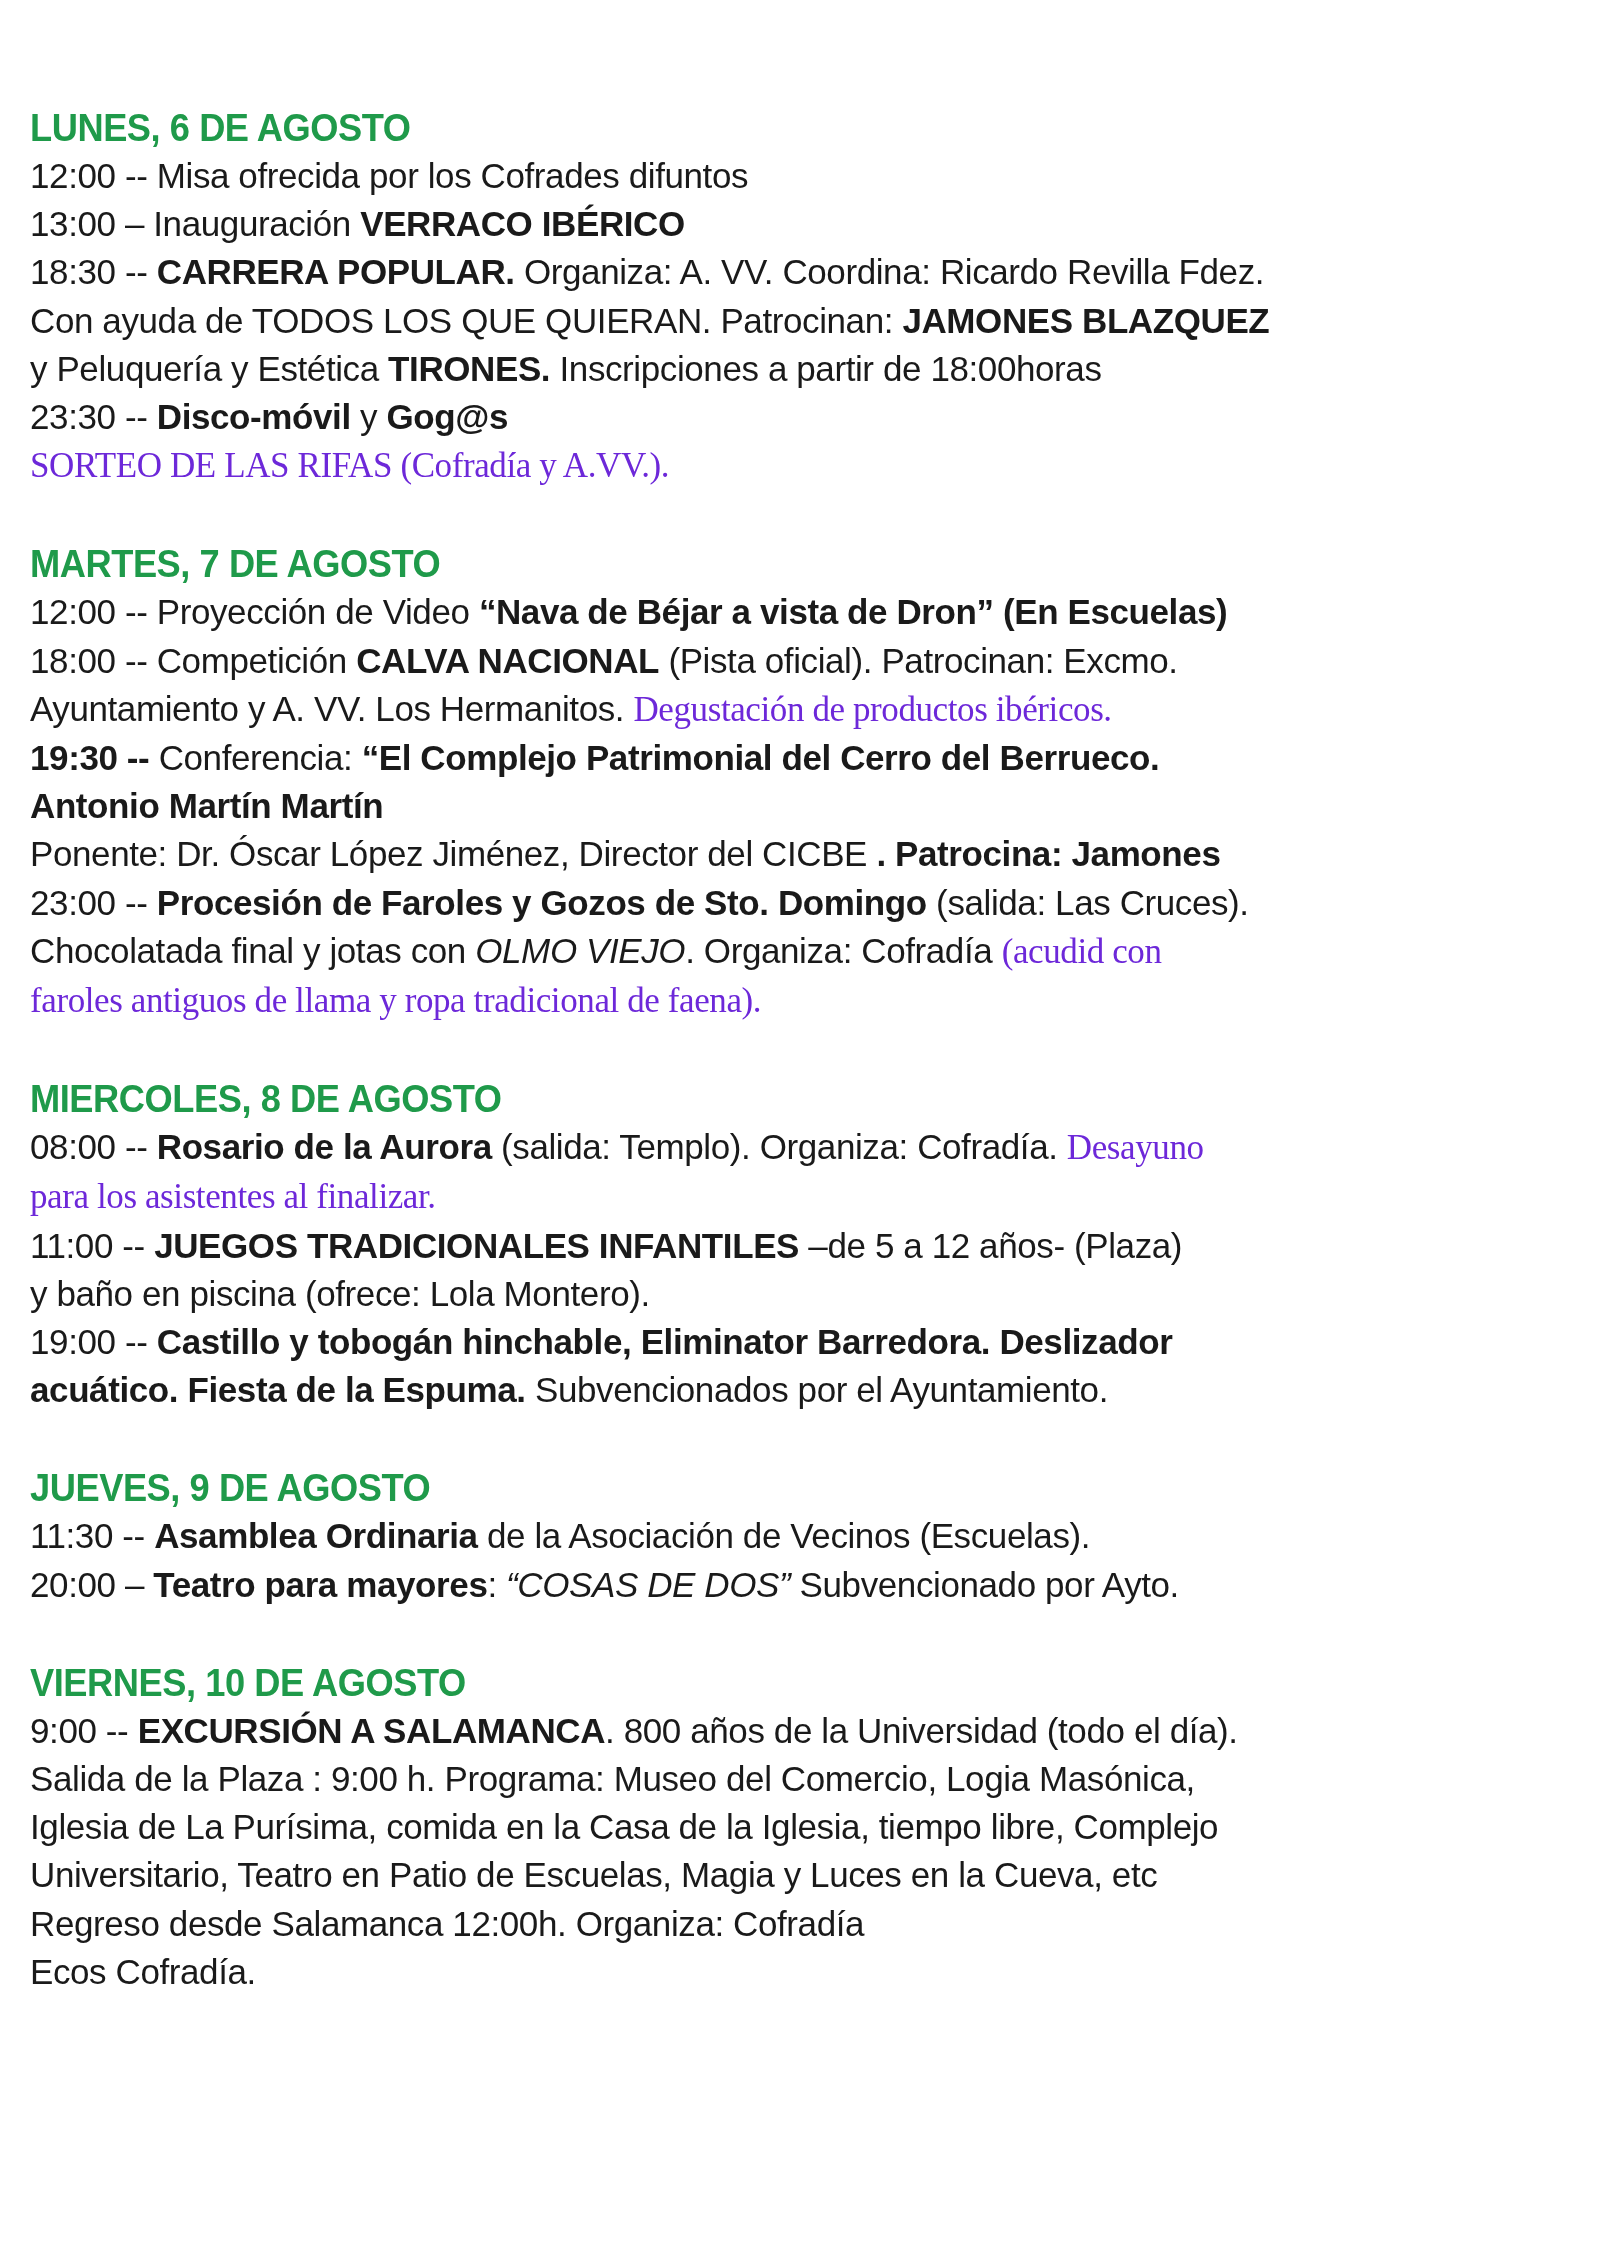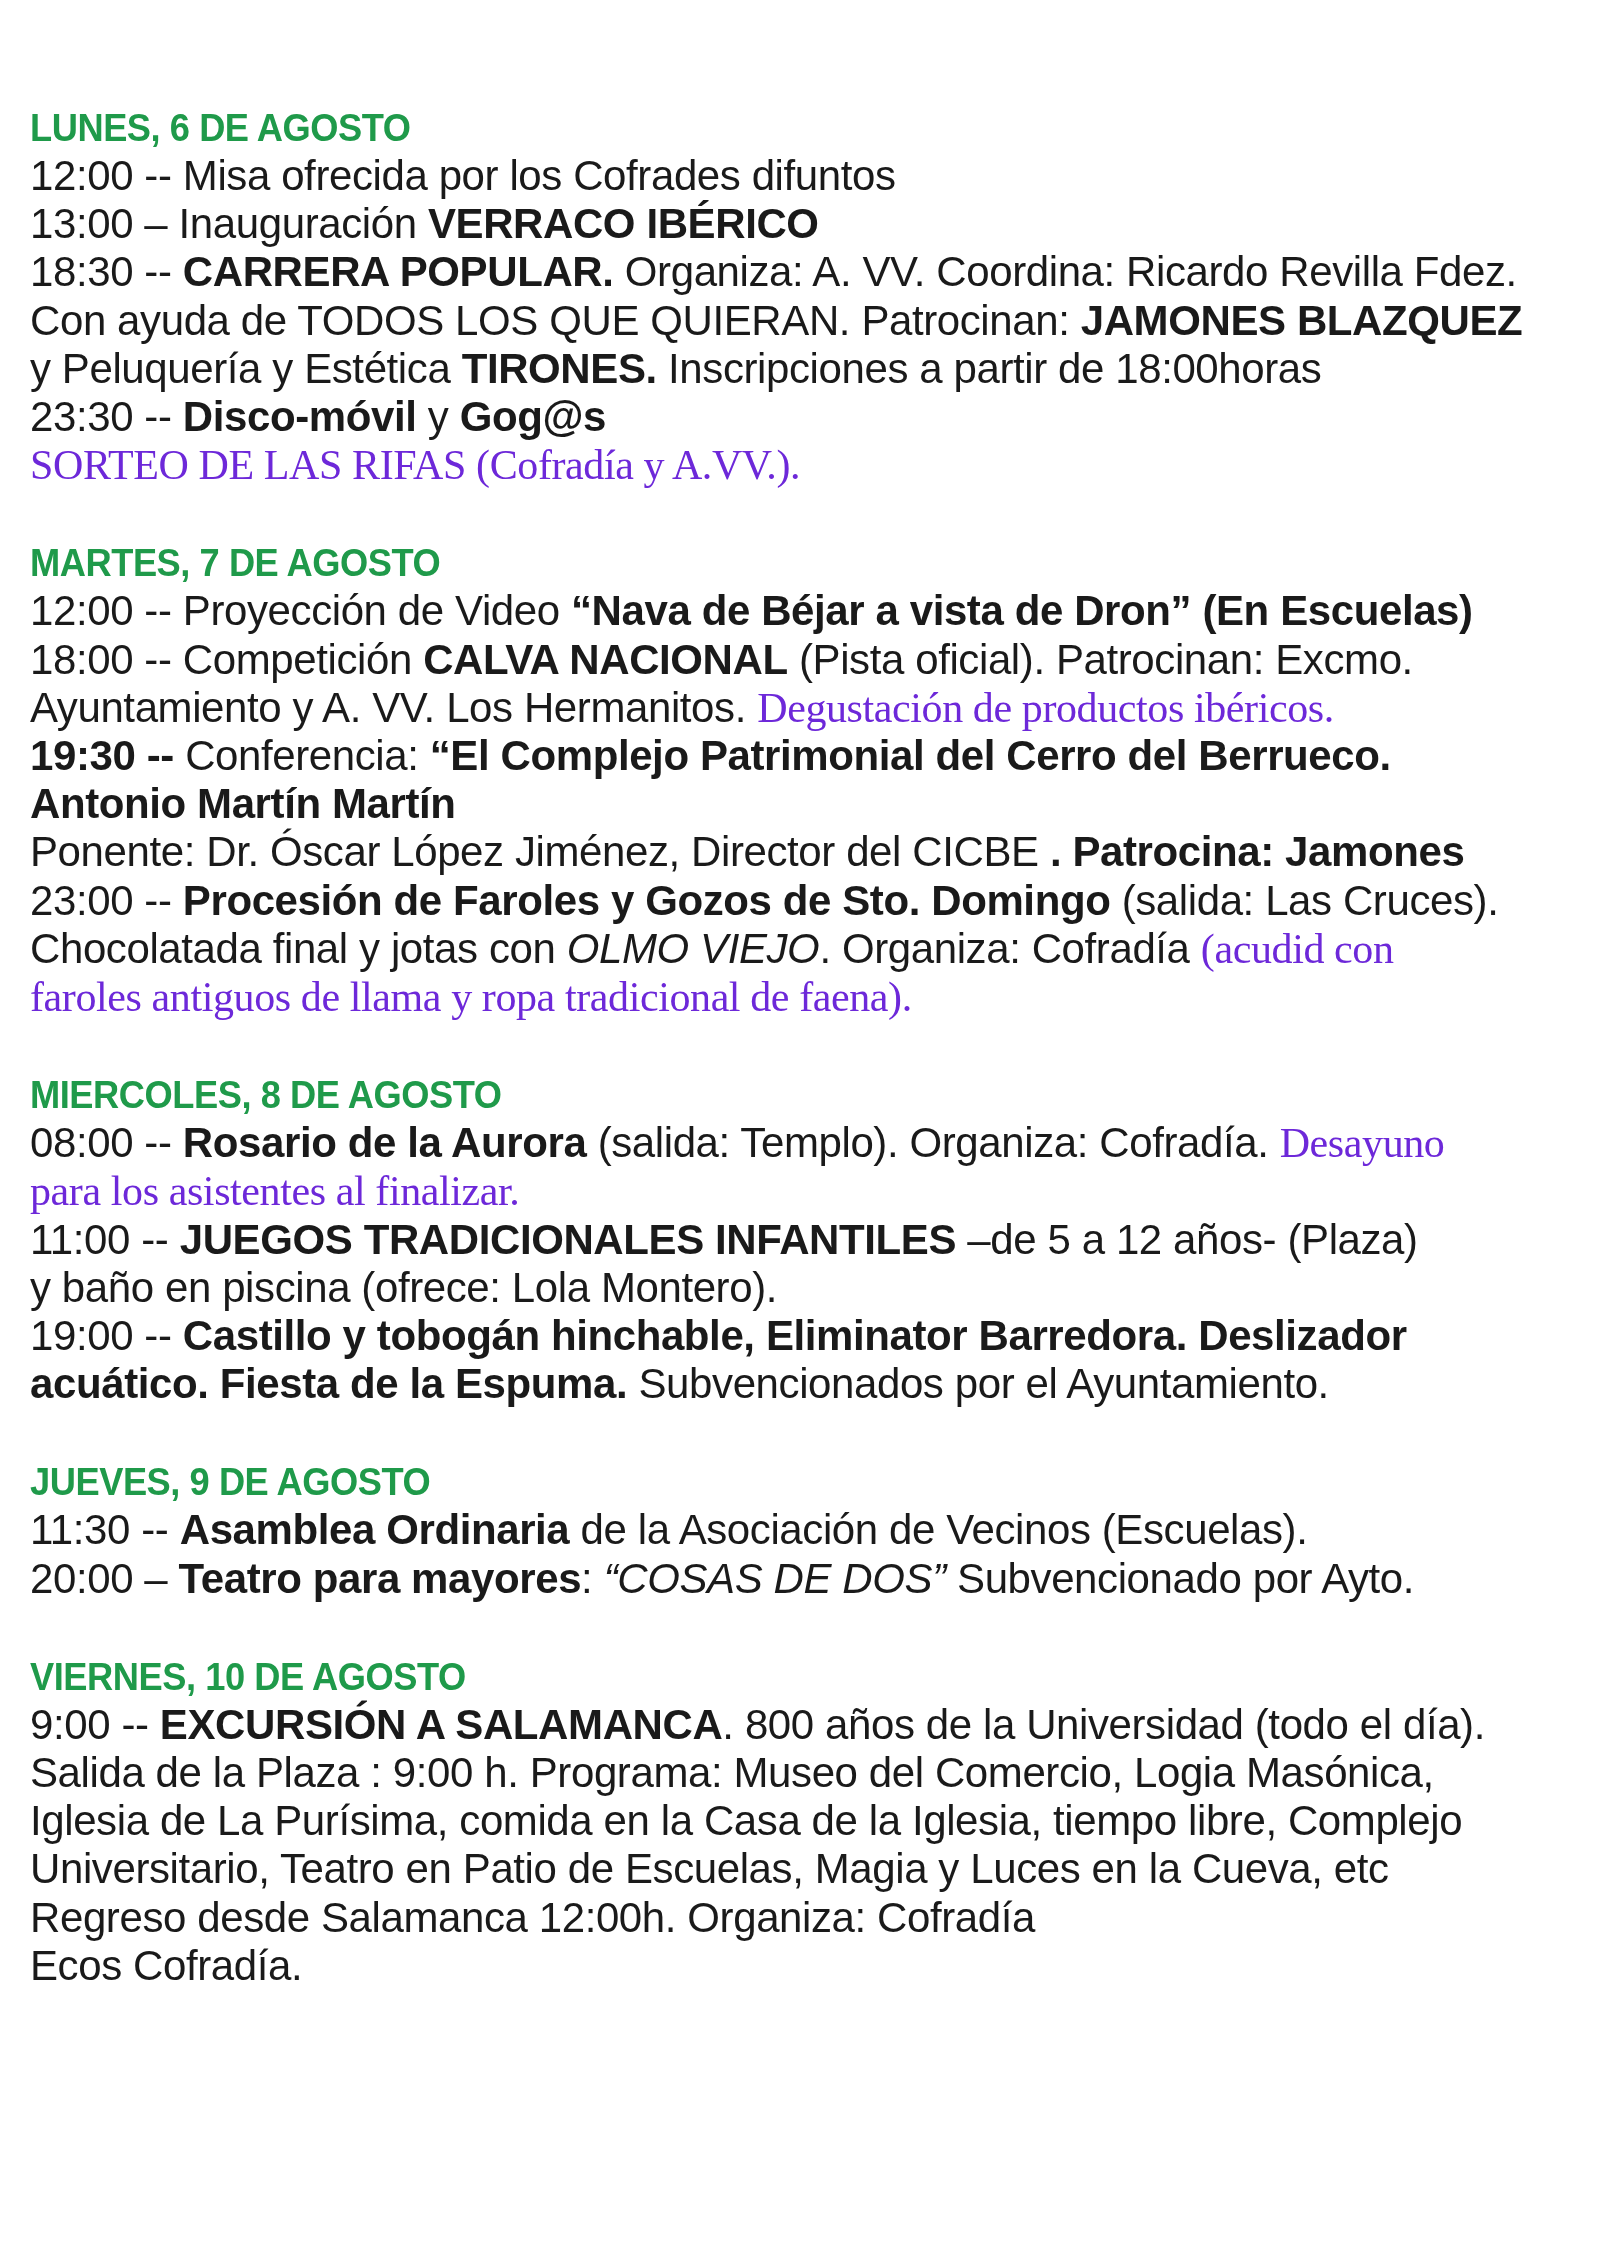--- a/index.html
+++ b/index.html
@@ -9,21 +9,21 @@
     color: #1a1a1a;
   }
   .page { position: relative; width: 1600px; height: 2255px; }
   .doc { position: absolute; left: 30px; top: 104px; width: 1520px; }
   .day { margin-bottom: 50px; }
   .day-heading {
     font-weight: bold; color: #1f9a4a; font-size: 39px; line-height: 48px;
     letter-spacing: -0.5px; transform: scaleX(0.93); transform-origin: left;
   }
   .line {
-    font-size: 42px; line-height: 48.2px; white-space: nowrap;
+    font-size: 35px; line-height: 48.2px; white-space: nowrap;
     letter-spacing: -0.4px;
   }
   .b { font-weight: bold; }
   .i { font-style: italic; }
   .blue { color: #6d28d9; font-family: Liberation Serif, serif; }
 </style>
 </head>
 <body>
 
 <div class="page">

